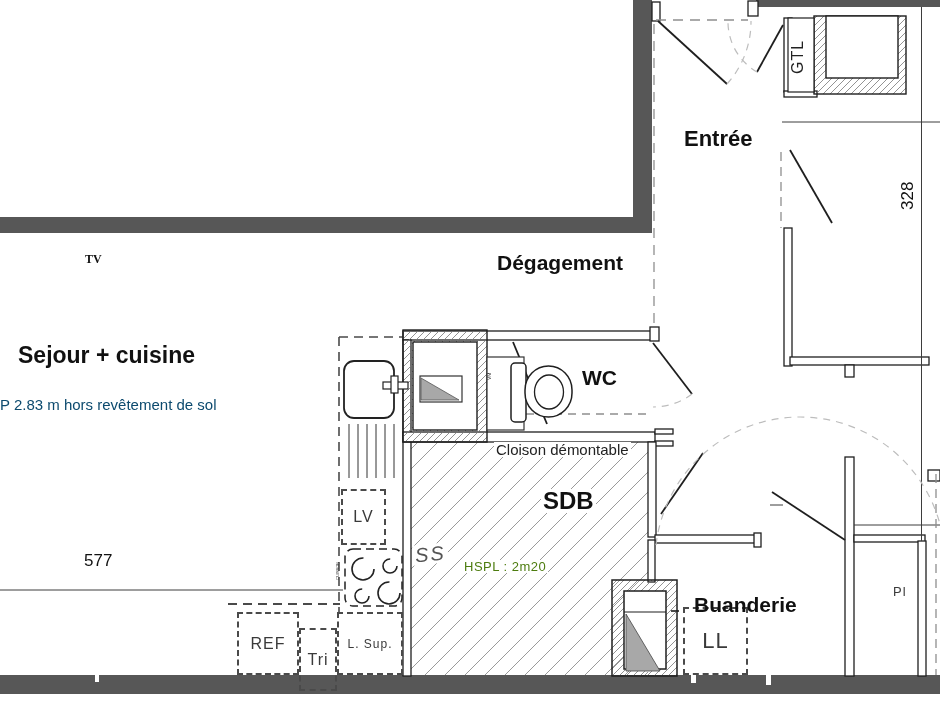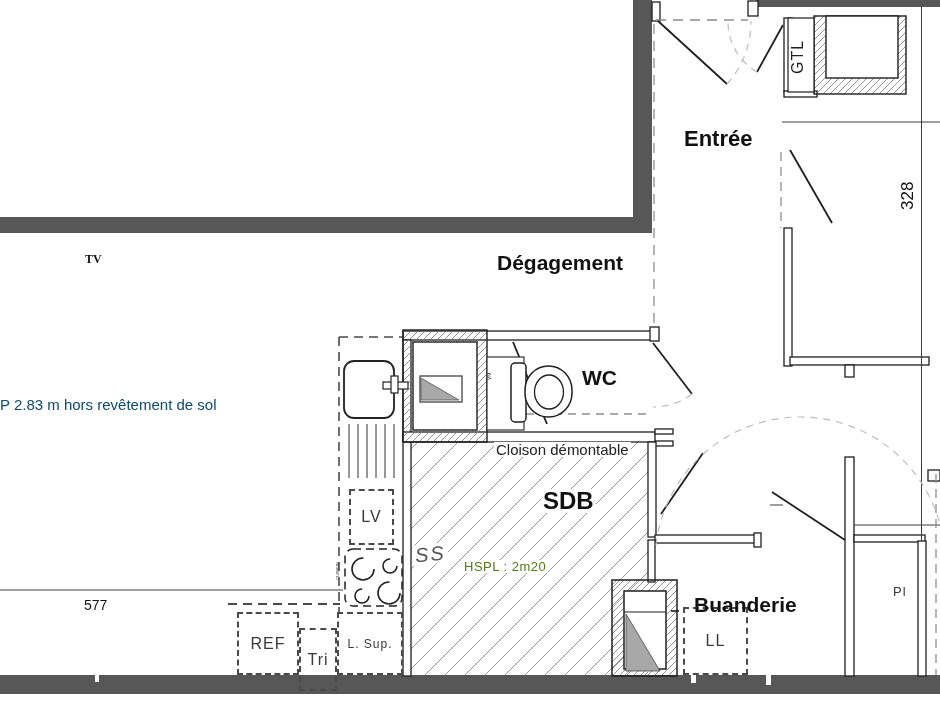--- a/index.html
+++ b/index.html
@@ -166,39 +166,40 @@
 
   <div class="dashed-box" style="left:237px;top:612px;width:62px;height:63px;">
     <span class="thin" style="font-size:16px;">REF</span>
   </div>
   <div class="dashed-box" style="left:299px;top:628px;width:38px;height:63px;">
     <span class="thin" style="font-size:16px;">Tri</span>
   </div>
   <div class="dashed-box" style="left:337px;top:612px;width:66px;height:63px;">
     <span class="thin" style="font-size:12px;">L. Sup.</span>
   </div>
-  <div class="dashed-box" style="left:349px;top:489px;width:45px;height:56px;">
+  <div class="dashed-box" style="left:341px;top:489px;width:45px;height:56px;">
     <span class="thin" style="font-size:16px;">LV</span>
   </div>
   <div class="dashed-box" style="left:683px;top:607px;width:65px;height:68px;">
-    <span class="thin" style="font-size:16px;text-align:center;">LL</span>
-  </div>
-
+    <span class="thin" style="font-size:22px;text-align:center;">LL</span>
+  </div>
+
+  <div class="lbl b" style="left:18px;top:344px;font-size:23px;">Sejour + cuisine</div>
   <div class="lbl" style="left:0px;top:397px;font-size:15px;color:#0c4a6e;">P 2.83 m hors revêtement de sol</div>
   <div class="lbl b" style="left:497px;top:252px;font-size:21px;">Dégagement</div>
   <div class="lbl b" style="left:684px;top:128px;font-size:22px;">Entrée</div>
   <div class="lbl b" style="left:582px;top:367px;font-size:21px;text-align:right;">WC</div>
   <div class="lbl b halo" style="left:541px;top:489px;font-size:24px;text-align:center;">SDB</div>
   <div class="lbl b" style="left:694px;top:594px;font-size:21px;">Buanderie</div>
 
   <div class="lbl halo" style="left:494px;top:442px;font-size:15px;color:#222;">Cloison démontable</div>
   <div class="lbl halo" style="left:462px;top:560px;font-size:13px;color:#4d7c0f;letter-spacing:.5px;">HSPL : 2m20</div>
   <div class="lbl halo" style="left:413px;top:544px;font-size:20px;color:#555;font-style:italic;font-weight:300;letter-spacing:2px;transform:rotate(-6deg);">SS</div>
   <div class="lbl rot" style="left:790px;top:74px;font-size:16px;color:#222;letter-spacing:1px;">GTL</div>
   <div class="lbl thin" style="left:893px;top:549px;font-size:13px;margin-top:36px;">Pl</div>
   <div class="lbl b" style="left:85px;top:253px;font-size:12px;font-family:Liberation Serif, serif;">TV</div>
   <div class="lbl rot" style="left:487px;top:380px;font-size:5px;color:#333;">VM</div>
   <div class="lbl rot" style="left:336px;top:580px;font-size:4px;color:#333;">CUISSON</div>
 
-  <div class="lbl" style="left:84px;top:598px;font-size:14px;color:#111;">577</div>
+  <div class="lbl" style="left:84px;top:552px;font-size:17px;color:#111;">577</div>
   <div class="lbl rot" style="left:899px;top:210px;font-size:17px;color:#111;">328</div>
 
 </div>
 
 </body></html>

